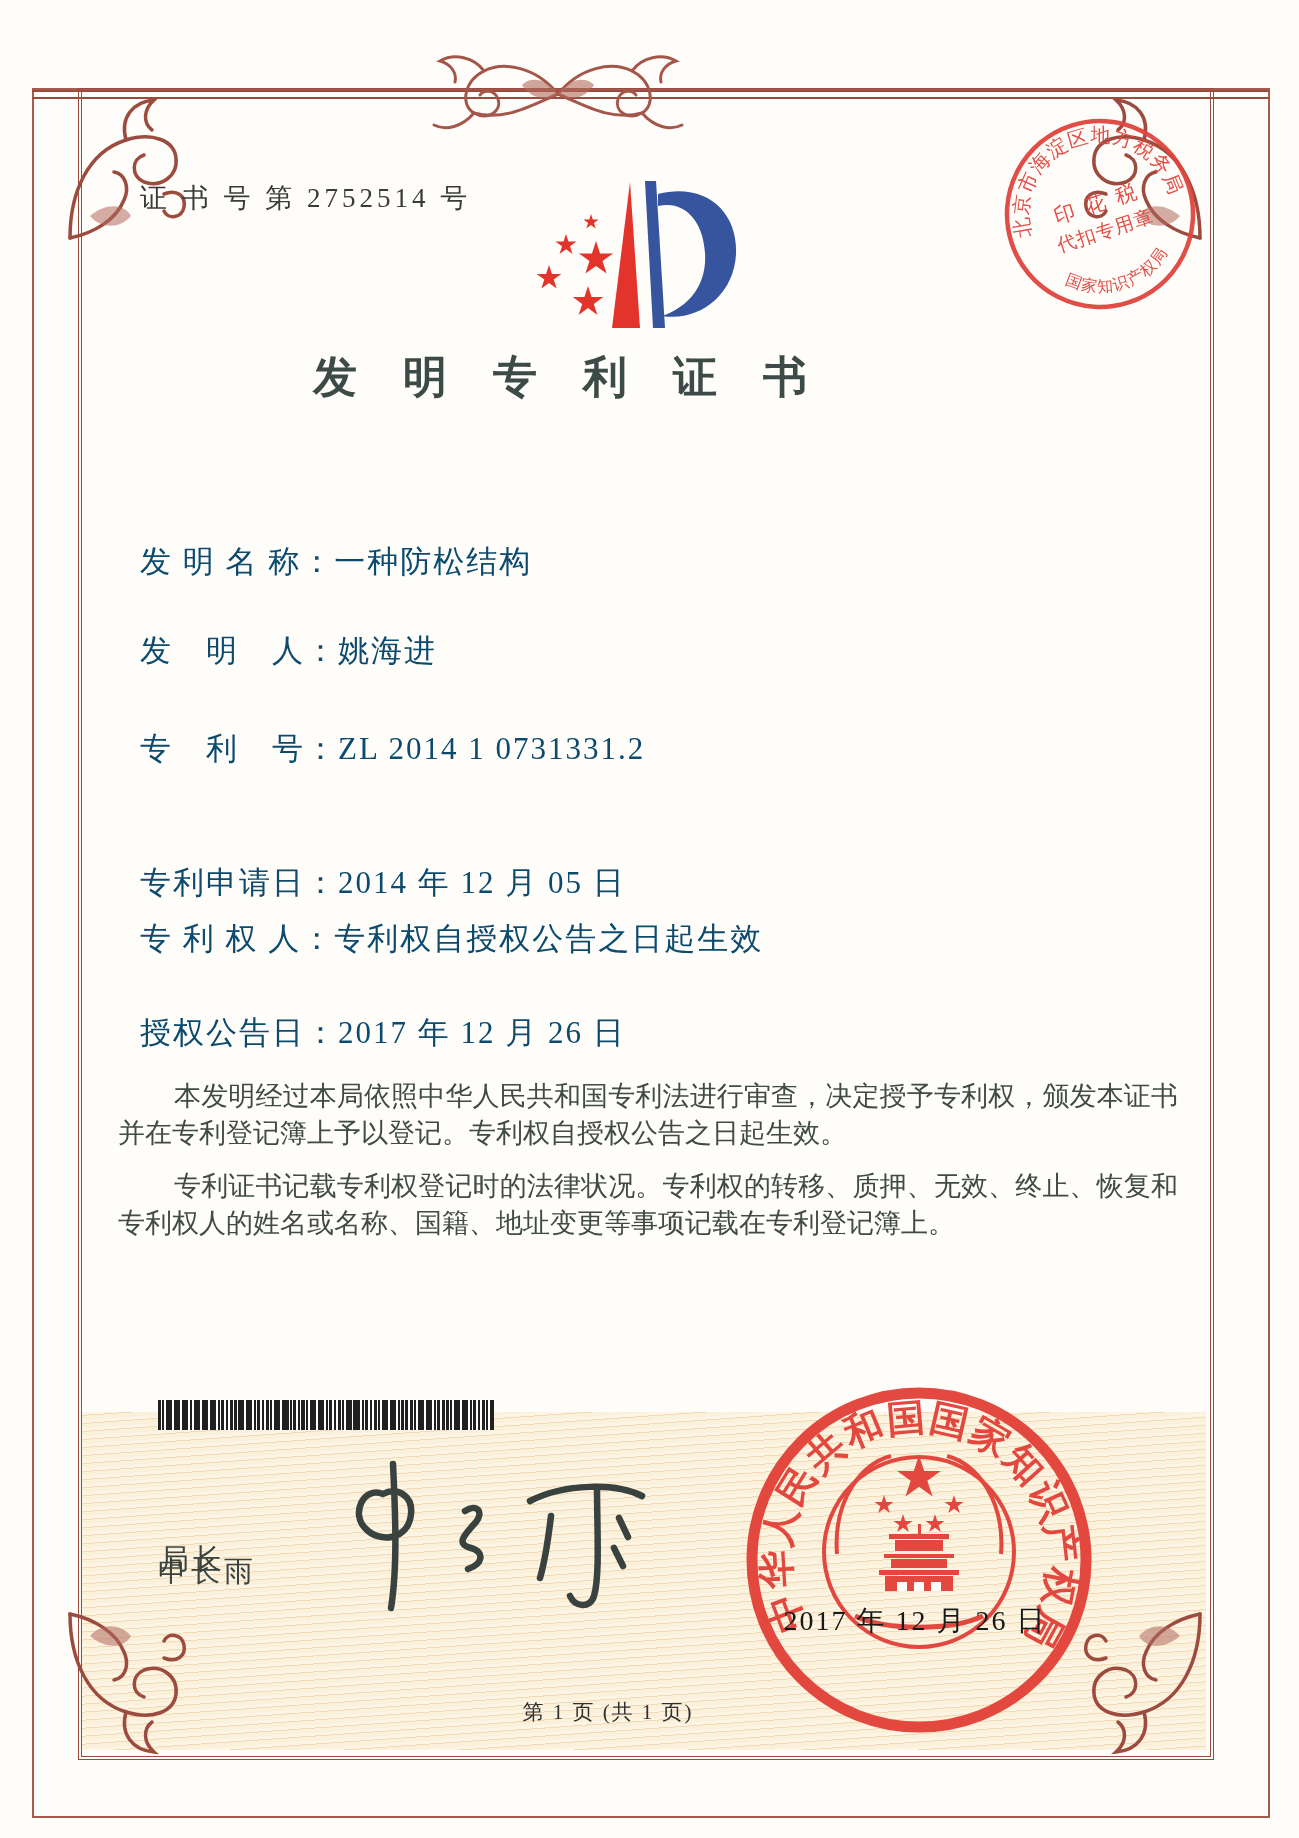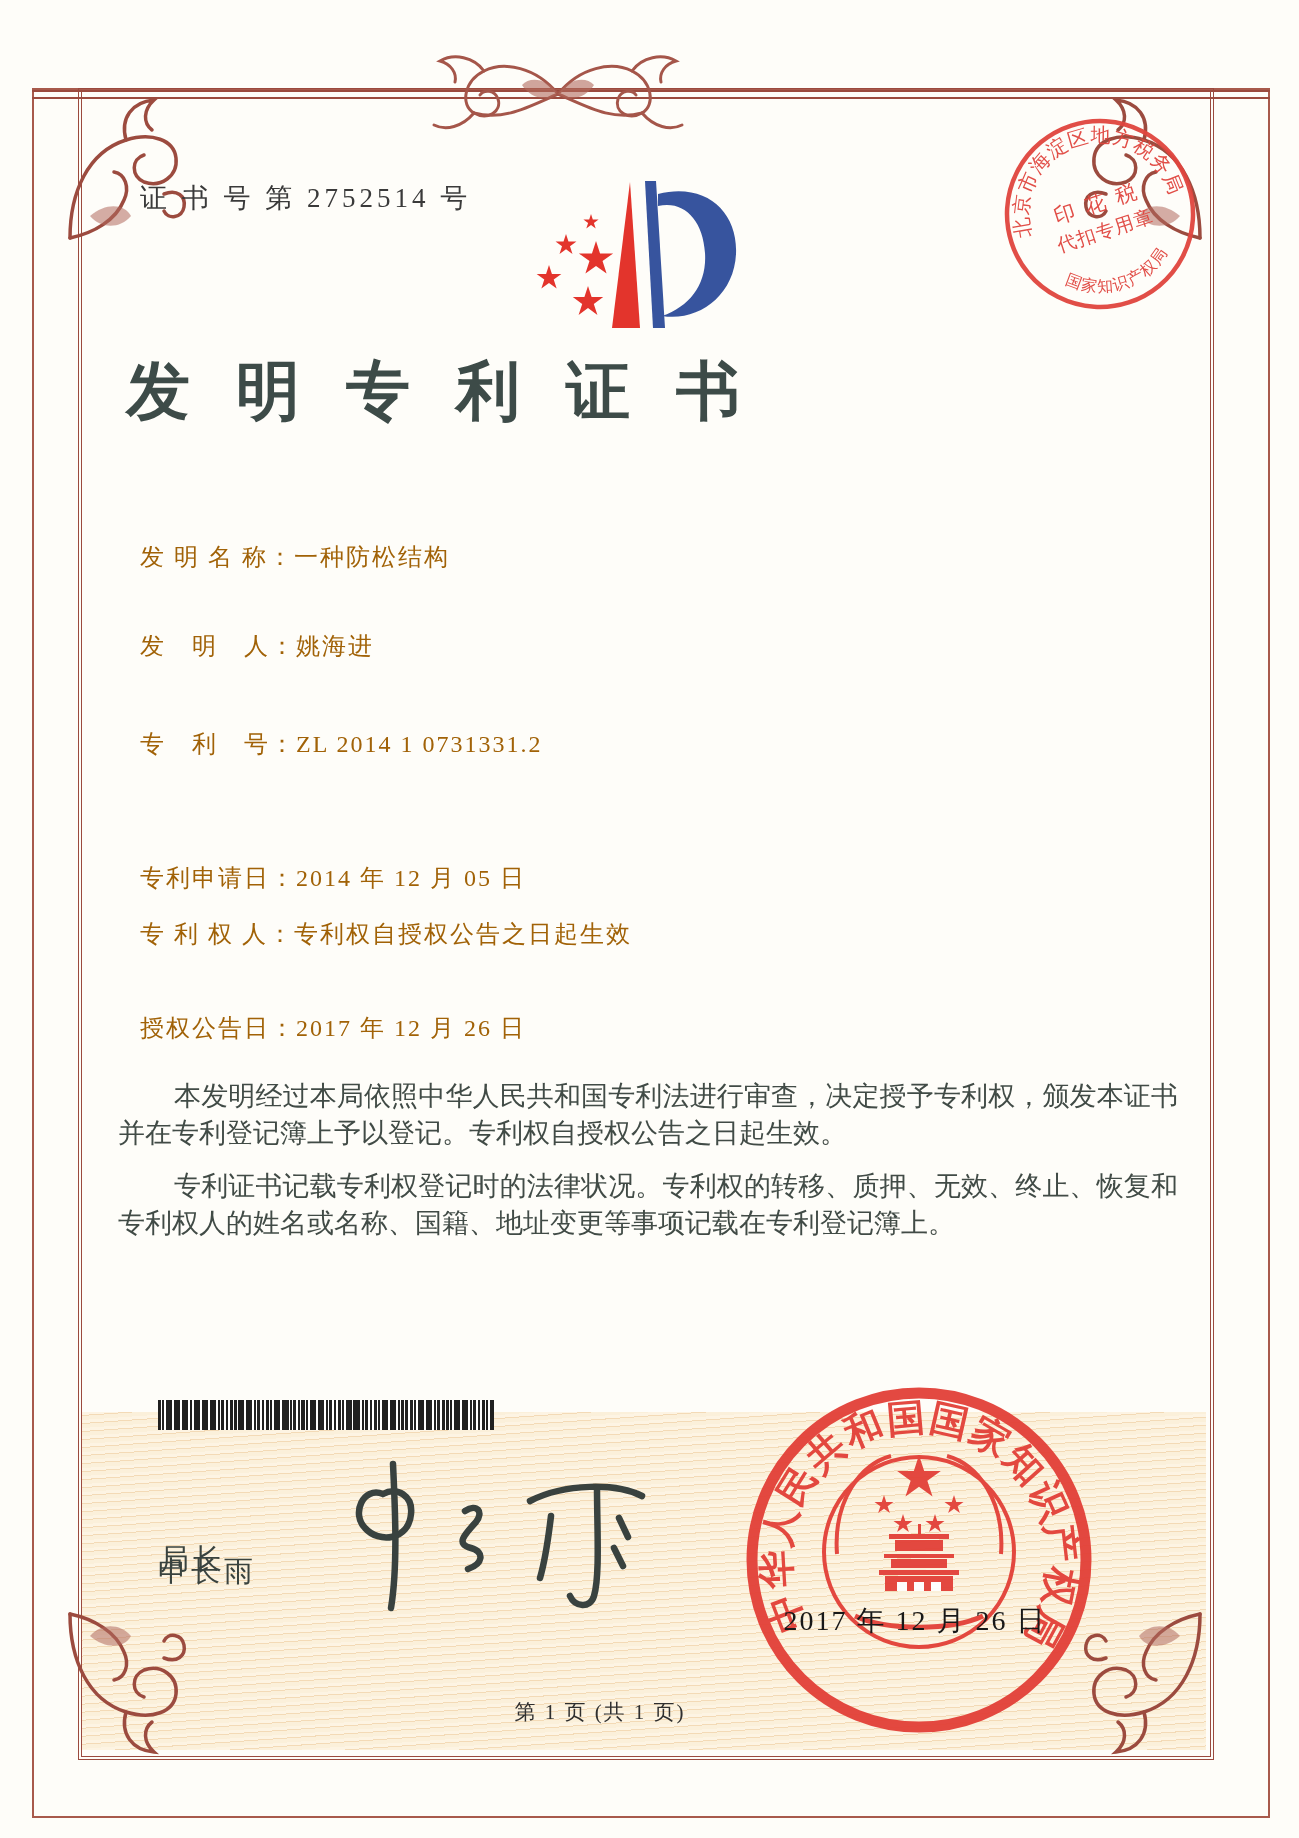--- a/index.html
+++ b/index.html
@@ -18,45 +18,45 @@
   .top-rule{left:32px;top:90px;width:1238px;height:5px;border-top:2px solid #9b4a3e;border-bottom:2px solid #9b4a3e;}
   .corner{width:150px;height:150px;}
   .c-tl{left:64px;top:94px;}
   .c-tr{left:1056px;top:94px;transform:scaleX(-1);}
   .c-bl{left:64px;top:1608px;transform:scaleY(-1);}
   .c-br{left:1056px;top:1608px;transform:scale(-1,-1);}
   .top-orn{left:408px;top:49px;width:300px;height:92px;}
   
   .cert-no{left:140px;top:180px;font-size:27px;letter-spacing:4px;color:#3a3a3a;white-space:nowrap;}
   .logo{left:528px;top:176px;width:224px;height:168px;}
-  .title{left:80px;top:348px;width:960px;text-align:left;font-size:64px;font-weight:bold;
+  .title{left:80px;top:348px;width:960px;text-align:center;font-size:44px;font-weight:bold;
     color:#3d4b48;letter-spacing:46px;text-indent:46px;white-space:nowrap;}
   
-  .row{left:140px;font-size:24px;color:#a16207;letter-spacing:2px;white-space:nowrap;}
+  .row{left:140px;font-size:31px;color:#0c4a6e;letter-spacing:2px;white-space:nowrap;}
   .r1{top:541px;}.r2{top:630px;}.r3{top:728px;}.r4{top:822px;margin-top:40px;}.r5{top:918px;}.r6{top:1012px;}
   
   .body-text{left:102px;top:1062px;width:1092px;color:#414b46;}
   .body-text p{margin:16px;font-size:27px;line-height:37px;text-align:justify;text-indent:56px;}
   
   .barcode{left:158px;top:1400px;width:336px;height:30px;background-color:#ffffff;
     background-image:
       repeating-linear-gradient(90deg,#202020 0 2px,transparent 2px 4px),
       repeating-linear-gradient(90deg,#202020 0 3px,transparent 3px 9px),
       repeating-linear-gradient(90deg,#202020 0 1px,transparent 1px 13px);
   }
   .signer-title{left:160px;top:1500px;font-size:29px;letter-spacing:4px;color:#39423e;
     font-family:"Liberation Sans",sans-serif;margin-top:40px;}
   .signer-name{left:158px;top:1552px;font-size:29px;letter-spacing:4px;color:#39423e;
     font-family:"Liberation Sans",sans-serif;}
   .signature{left:335px;top:1456px;width:330px;height:175px;}
   .seal{left:737px;top:1378px;width:364px;height:364px;}
   .seal-date{left:765px;top:1602px;width:300px;text-align:center;font-size:28px;
     letter-spacing:2px;color:#181818;z-index:6;}
   .footer{left:80px;top:1698px;width:1040px;text-align:center;font-size:21px;
-    letter-spacing:2px;color:#2f2f2f;}
+    letter-spacing:2px;color:#2f2f2f;padding-left:8px;}
   .z1{z-index:1}.z2{z-index:2}.z3{z-index:3}.z4{z-index:4}.z5{z-index:5}
 </style>
 </head>
 <body>
 
 <div class="abs waves z1"></div>
 
 <div class="abs outer-frame z2"></div>
 <div class="abs inner-frame z2"></div>
 <div class="abs top-rule z2"></div>

